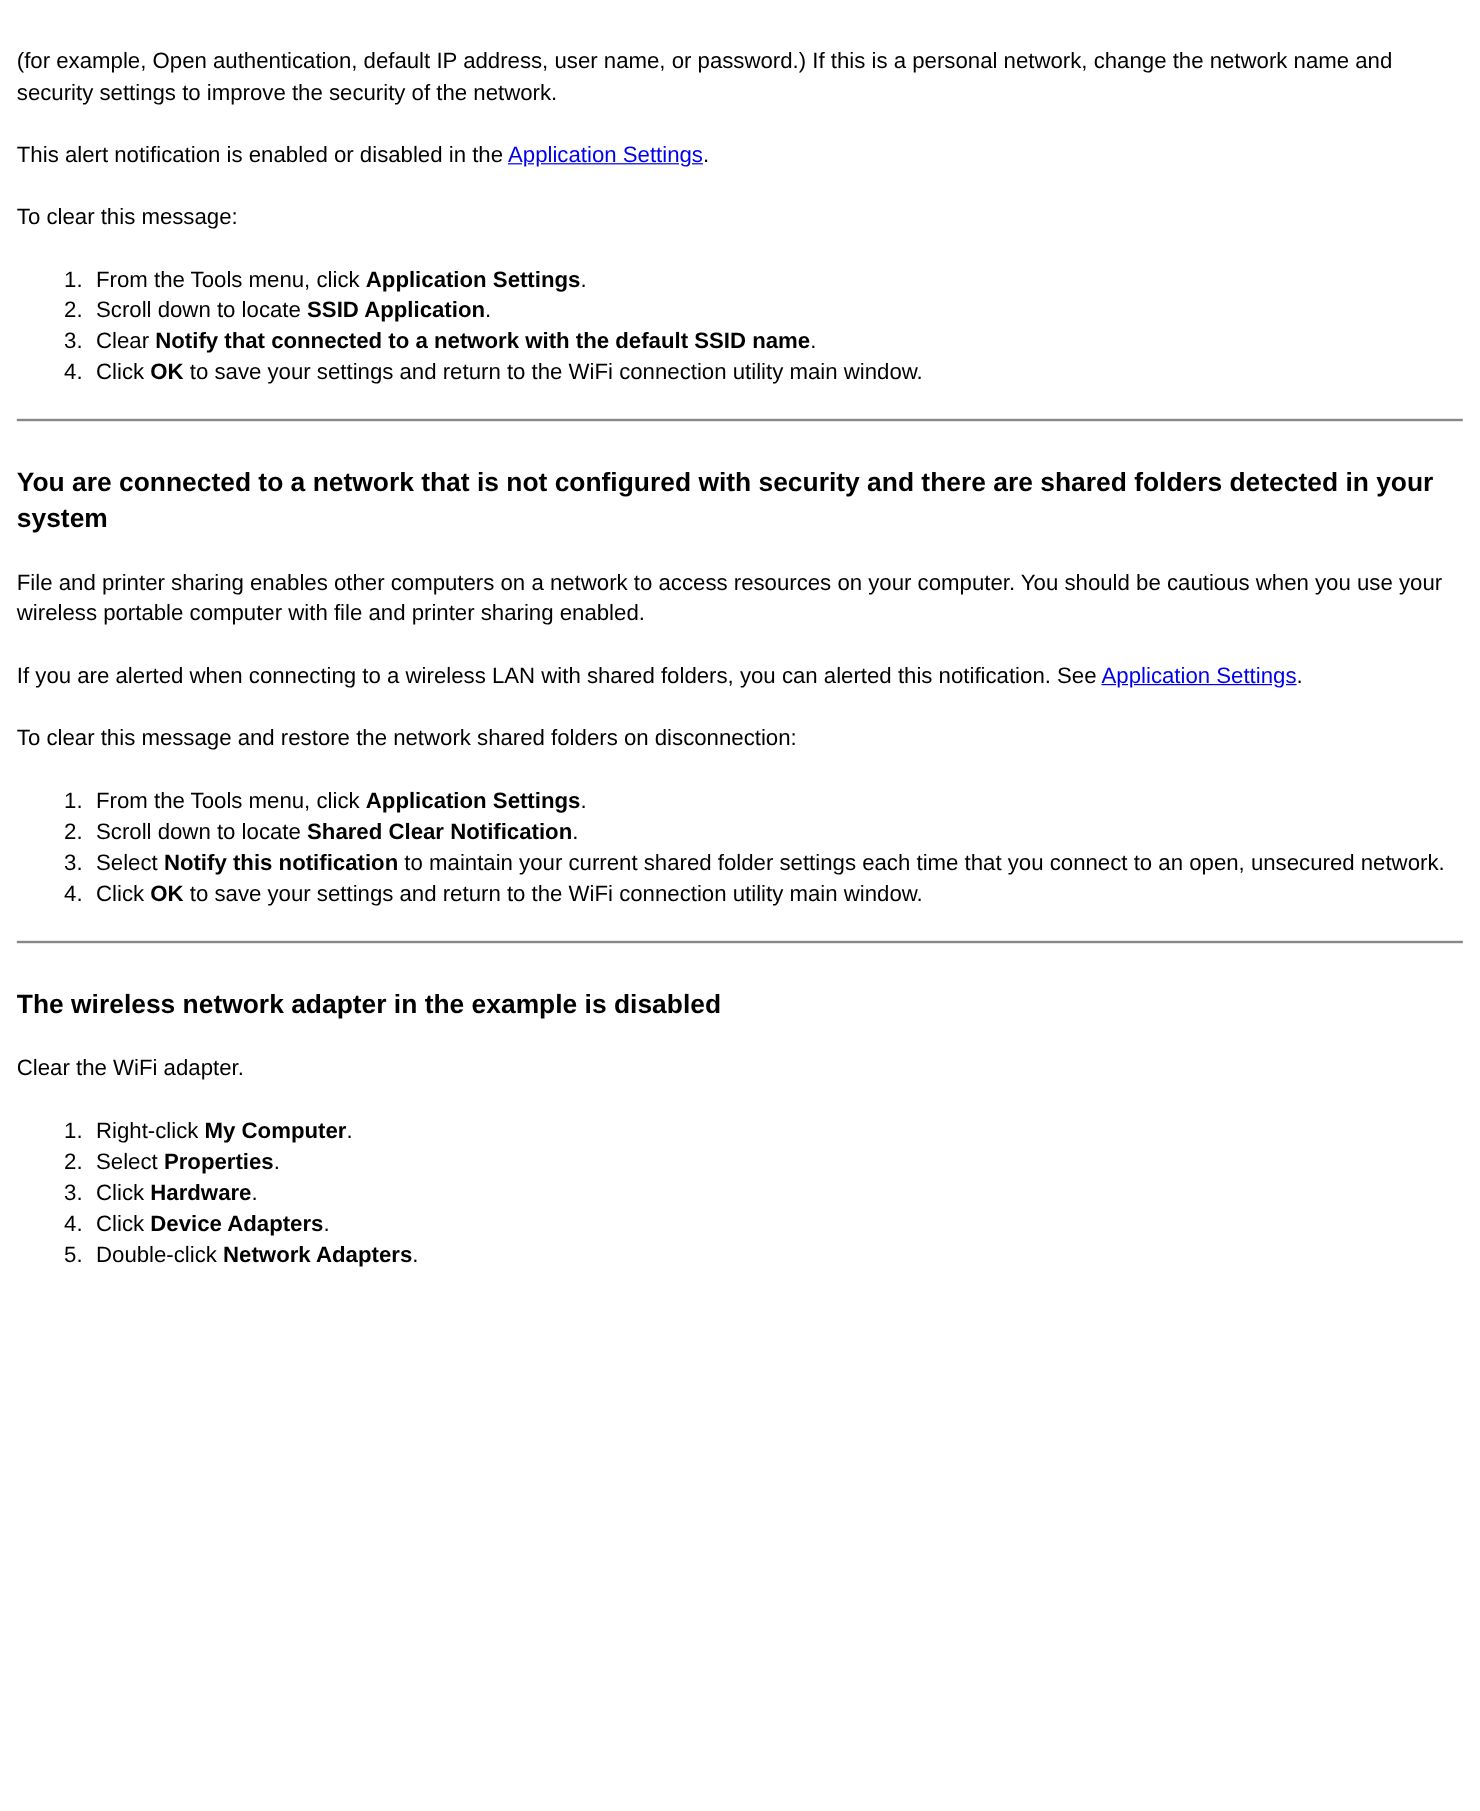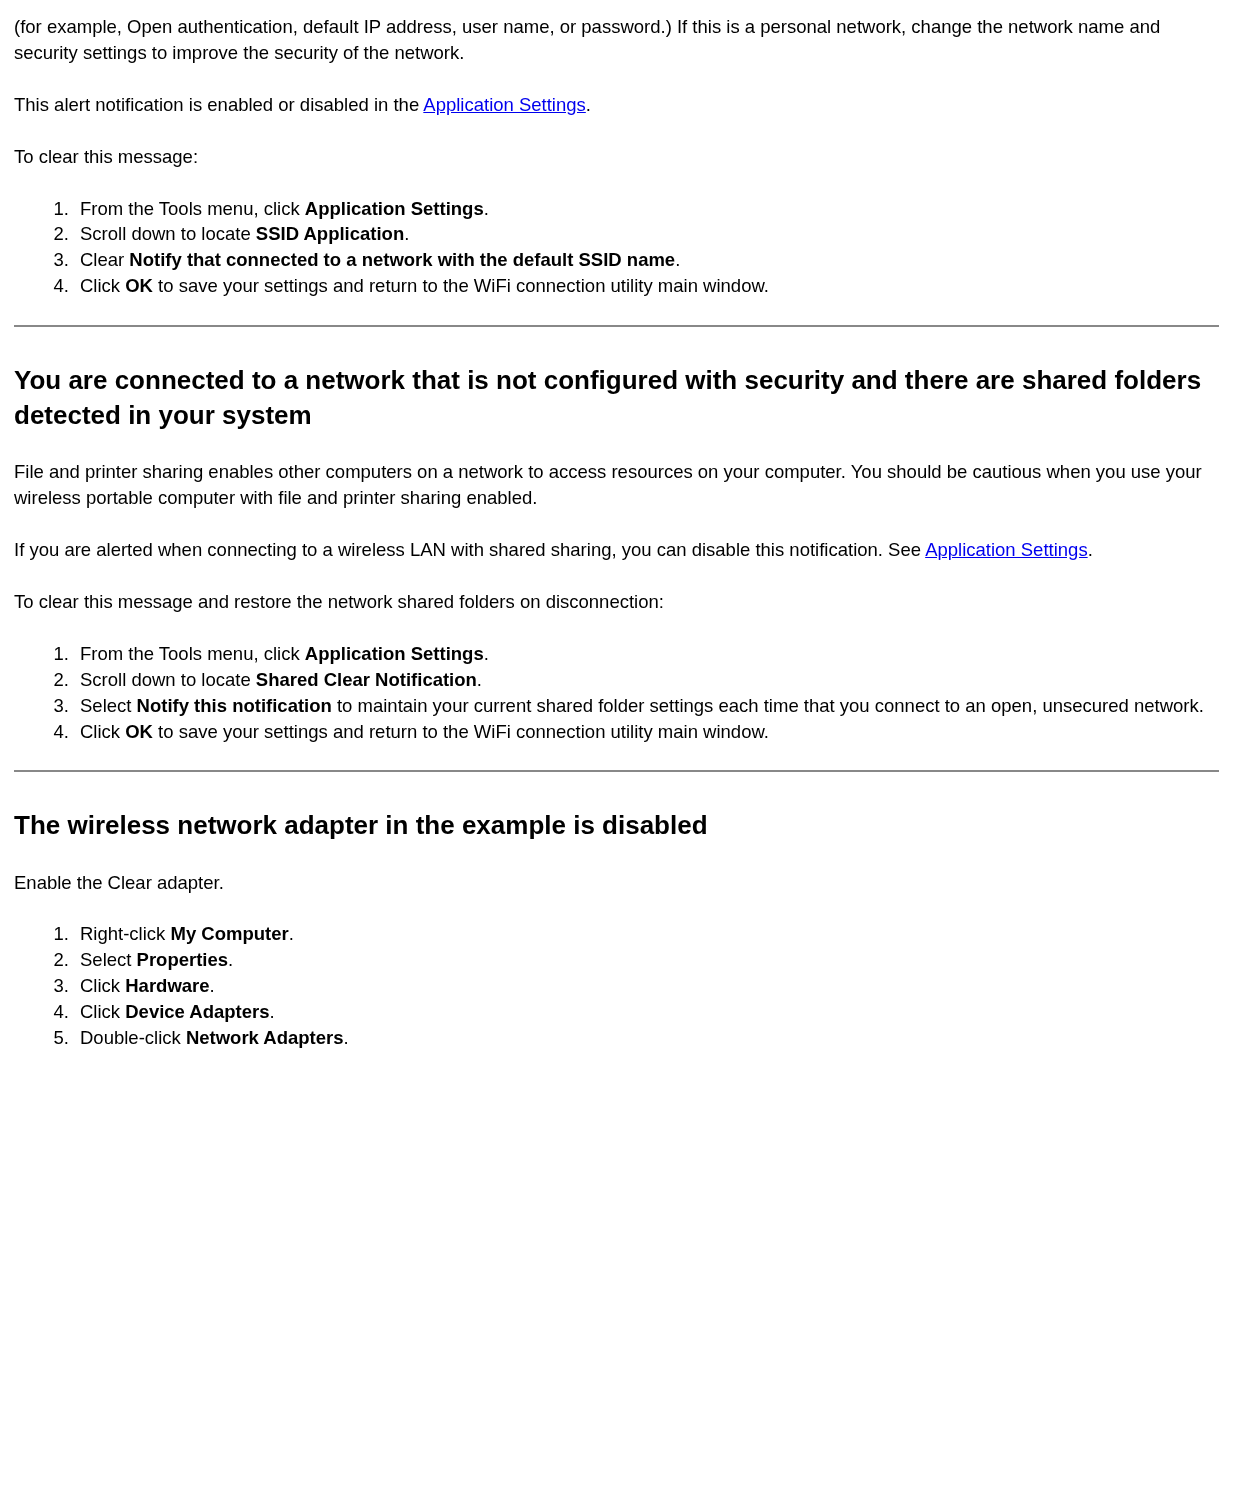--- a/index.html
+++ b/index.html
@@ -11,41 +11,42 @@
       font-family: Verdana, Geneva, sans-serif;
       font-size: 18.5px;
       line-height: 1.4;
       color: #000;
       background: #fff;
       padding: 14px 14px 14px 14px;
       width: 1233px;
     }
     p {
       margin-bottom: 26px;
+      margin-top: 24px;
     }
     a {
       color: #0000EE;
       text-decoration: underline;
     }
     ol {
       list-style-type: decimal;
       padding-left: 60px;
       margin-bottom: 26px;
     }
     ol li {
       padding-left: 6px;
       line-height: 1.4;
     }
     hr {
       border: none;
       border-top: 2px solid #888;
       margin: 26px 0 36px 0;
     }
     h2 {
-      font-size: 26px;
+      font-size: 22px;
       font-weight: bold;
       margin-bottom: 26px;
       line-height: 1.35;
     }
     b {
       font-weight: bold;
     }
   </style>
 </head>
 <body>
@@ -65,37 +66,37 @@
   <li><span>Click </span><b>OK</b><span> to save your settings and return to the WiFi connection utility main window.</span></li>
 </ol>
 
 <hr>
 
 <h2>You are connected to a network that is not configured with security and there are shared folders detected in your system</h2>
 
 <p>File and printer sharing enables other computers on a network to access resources on your computer. You should be cautious when you use your wireless portable computer with file and printer sharing enabled.</p>
 
 <p>
-  <span>If you are alerted when connecting to a wireless LAN with shared sharing, you can disable this notification. See </span><a href="#">Application Settings</a><span>.</span>
+  <span>If you are alerted when connecting to a wireless LAN with shared folders, you can alerted this notification. See </span><a href="#">Application Settings</a><span>.</span>
 </p>
 
 <p>To clear this message and restore the network shared folders on disconnection:</p>
 
 <ol>
   <li><span>From the Tools menu, click </span><b>Application Settings</b><span>.</span></li>
   <li><span>Scroll down to locate </span><b>Shared Clear Notification</b><span>.</span></li>
   <li><span>Select </span><b>Notify this notification</b><span> to maintain your current shared folder settings each time that you connect to an open, unsecured network.</span></li>
   <li><span>Click </span><b>OK</b><span> to save your settings and return to the WiFi connection utility main window.</span></li>
 </ol>
 
 <hr>
 
 <h2>The wireless network adapter in the example is disabled</h2>
 
-<p>Enable the Clear adapter.</p>
+<p>Clear the WiFi adapter.</p>
 
 <ol>
   <li><span>Right-click </span><b>My Computer</b><span>.</span></li>
   <li><span>Select </span><b>Properties</b><span>.</span></li>
   <li><span>Click </span><b>Hardware</b><span>.</span></li>
   <li><span>Click </span><b>Device Adapters</b><span>.</span></li>
   <li><span>Double-click </span><b>Network Adapters</b><span>.</span></li>
 </ol>
 
 </body></html>

